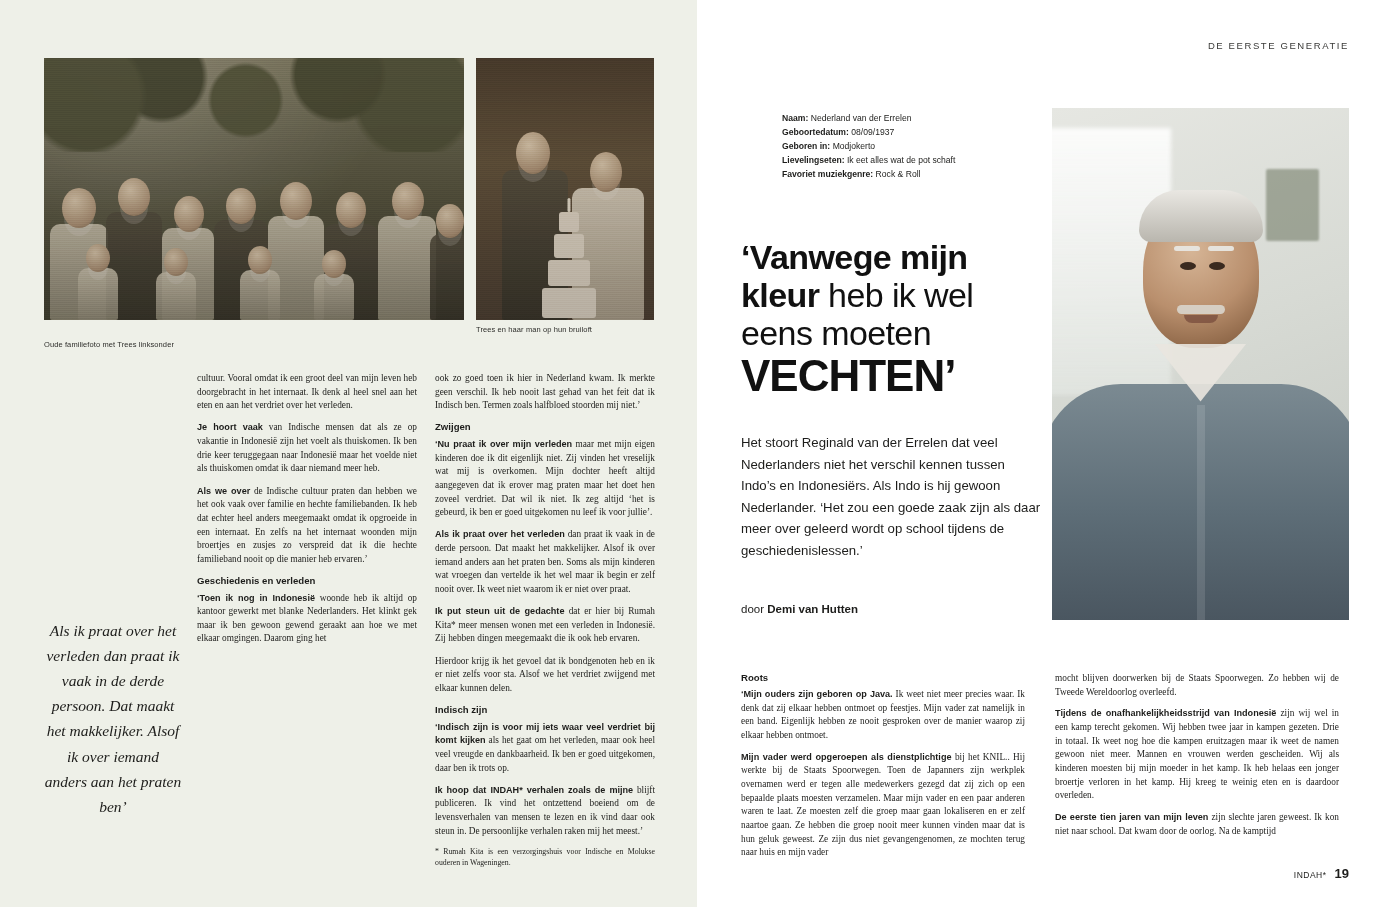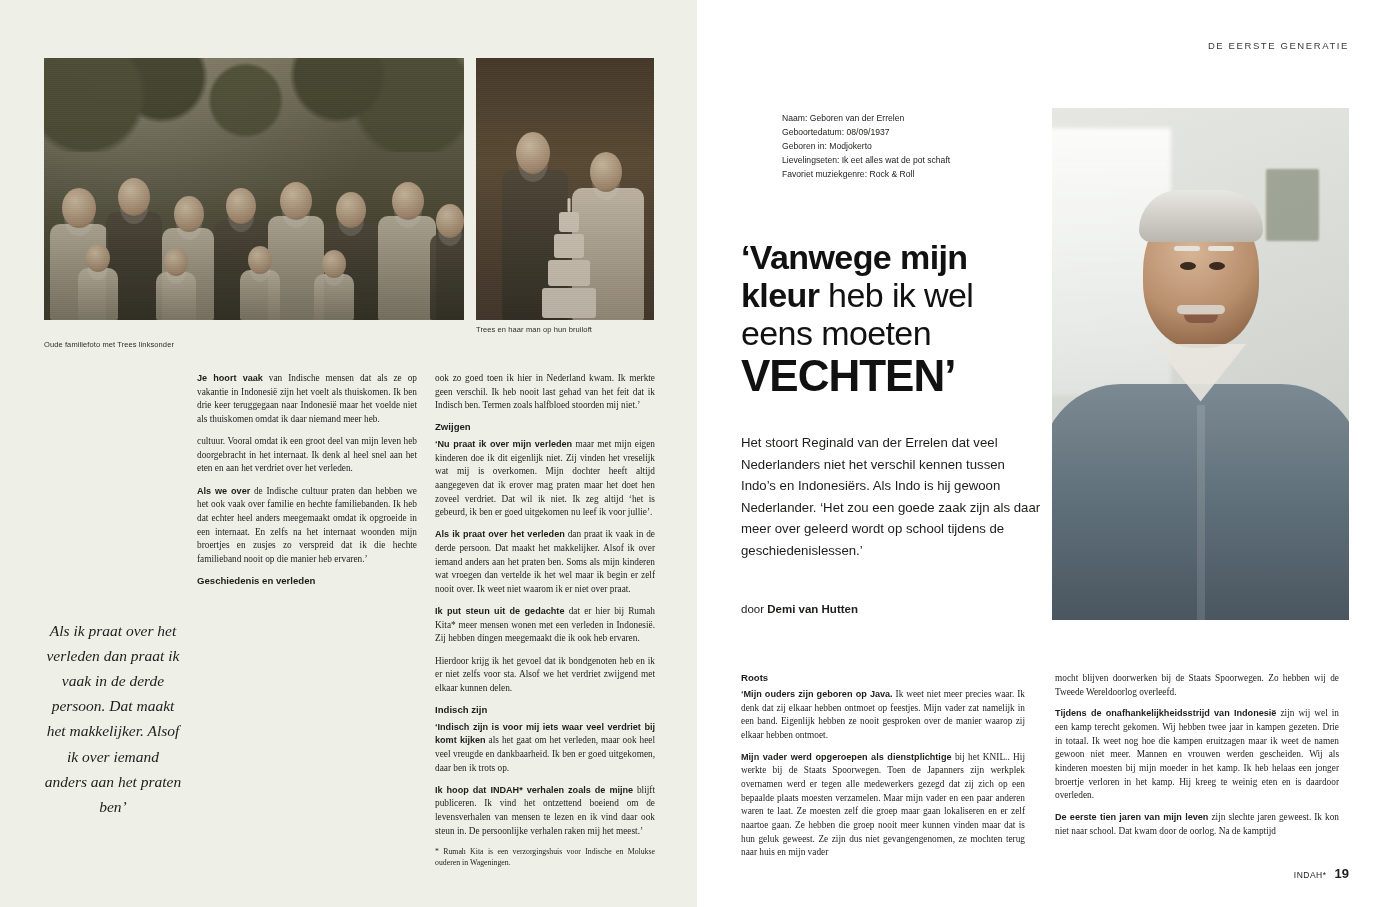--- a/index.html
+++ b/index.html
@@ -169,21 +169,21 @@
     text-transform: uppercase;
   }
   .factbox {
     position: absolute;
     left: 44px; top: 112px;
     width: 300px;
     font-size: 8.6px;
     line-height: 1.62;
     color: #1d1d1b;
   }
-  .factbox div b { font-weight: normal; padding-left: 41px; }
+  .factbox div b { font-weight: bold; padding-left: 41px; }
 
   .headline {
     position: absolute;
     left: 44px; top: 238px;
     width: 330px;
     font-size: 34px;
     line-height: 1.12;
     font-weight: bold;
     color: #111;
     letter-spacing: -0.6px;
@@ -380,24 +380,25 @@
       </div>
     </div>
 
     <div class="cap cap-main">Oude familiefoto met Trees linksonder</div>
     <div class="cap cap-side">Trees en haar man op hun bruiloft</div>
 
     <div class="pullquote">Als ik praat over het verleden dan praat ik vaak in de derde persoon. Dat maakt het makkelijker. Alsof ik over iemand anders aan het praten ben’</div>
 
     <div class="cols-left">
       <div class="col">
+        <p>cultuur. Vooral omdat ik een groot deel van mijn leven heb doorgebracht in het internaat. Ik denk al heel snel aan het eten en aan het verdriet over het verleden.</p>
         <p><b>Je hoort vaak</b><span> van Indische mensen dat als ze op vakantie in Indonesië zijn het voelt als thuiskomen. Ik ben drie keer teruggegaan naar Indonesië maar het voelde niet als thuiskomen omdat ik daar niemand meer heb.</span></p>
-        <p>cultuur. Vooral omdat ik een groot deel van mijn leven heb doorgebracht in het internaat. Ik denk al heel snel aan het eten en aan het verdriet over het verleden.</p>
         <p><b>Als we over</b><span> de Indische cultuur praten dan hebben we het ook vaak over familie en hechte familiebanden. Ik heb dat echter heel anders meegemaakt omdat ik opgroeide in een internaat. En zelfs na het internaat woonden mijn broertjes en zusjes zo verspreid dat ik die hechte familieband nooit op die manier heb ervaren.’</span></p>
         <h4>Geschiedenis en verleden</h4>
+        <p><b>‘Toen ik nog in Indonesië</b><span> woonde heb ik altijd op kantoor gewerkt met blanke Nederlanders. Het klinkt gek maar ik ben gewoon gewend geraakt aan hoe we met elkaar omgingen. Daarom ging het</span></p>
       </div>
       <div class="col">
         <p>ook zo goed toen ik hier in Nederland kwam. Ik merkte geen verschil. Ik heb nooit last gehad van het feit dat ik Indisch ben. Termen zoals halfbloed stoorden mij niet.’</p>
         <h4>Zwijgen</h4>
         <p><b>‘Nu praat ik over mijn verleden</b><span> maar met mijn eigen kinderen doe ik dit eigenlijk niet. Zij vinden het vreselijk wat mij is overkomen. Mijn dochter heeft altijd aangegeven dat ik erover mag praten maar het doet hen zoveel verdriet. Dat wil ik niet. Ik zeg altijd ‘het is gebeurd, ik ben er goed uitgekomen nu leef ik voor jullie’.</span></p>
         <p><b>Als ik praat over het verleden</b><span> dan praat ik vaak in de derde persoon. Dat maakt het makkelijker. Alsof ik over iemand anders aan het praten ben. Soms als mijn kinderen wat vroegen dan vertelde ik het wel maar ik begin er zelf nooit over. Ik weet niet waarom ik er niet over praat.</span></p>
         <p><b>Ik put steun uit de gedachte</b><span> dat er hier bij Rumah Kita* meer mensen wonen met een verleden in Indonesië. Zij hebben dingen meegemaakt die ik ook heb ervaren.</span></p>
         <p>Hierdoor krijg ik het gevoel dat ik bondgenoten heb en ik er niet zelfs voor sta. Alsof we het verdriet zwijgend met elkaar kunnen delen.</p>
         <h4>Indisch zijn</h4>
         <p><b>‘Indisch zijn is voor mij iets waar veel verdriet bij komt kijken</b><span> als het gaat om het verleden, maar ook heel veel vreugde en dankbaarheid. Ik ben er goed uitgekomen, daar ben ik trots op.</span></p>
@@ -407,21 +408,21 @@
     </div>
   </div>
 
   <div class="gutter"></div>
 
   <div class="page-right">
 
     <div class="running-head">DE EERSTE GENERATIE</div>
 
     <div class="factbox">
-      <div><b>Naam:</b> <span>Geboren van der Errelen</span></div>
+      <div><b>Naam:</b> <span>Nederland van der Errelen</span></div>
       <div><b>Geboortedatum:</b> <span>08/09/1937</span></div>
       <div><b>Geboren in:</b> <span>Modjokerto</span></div>
       <div><b>Lievelingseten:</b> <span>Ik eet alles wat de pot schaft</span></div>
       <div><b>Favoriet muziekgenre:</b> <span>Rock &amp; Roll</span></div>
     </div>
 
     <div class="headline">
       <span>‘Vanwege mijn</span><br>
       <span>kleur</span><span class="light"> heb ik wel</span><br>
       <span class="light">eens moeten</span>

